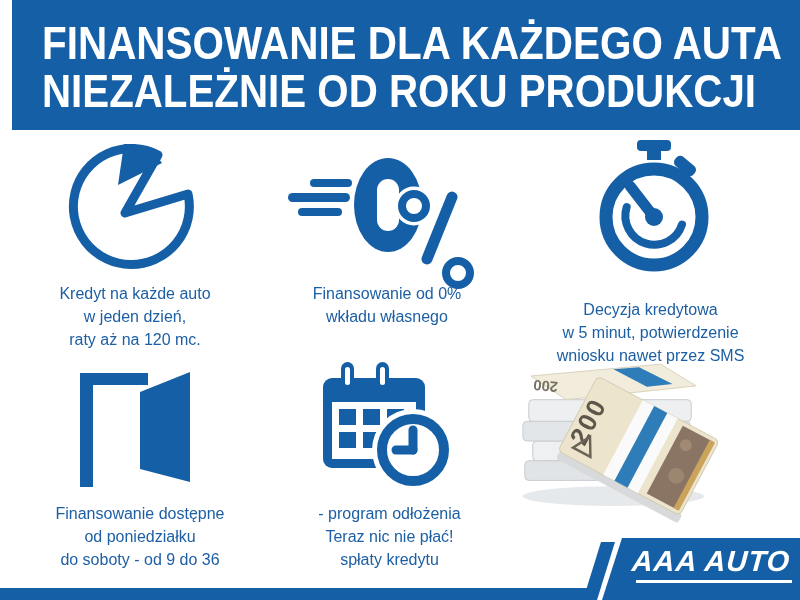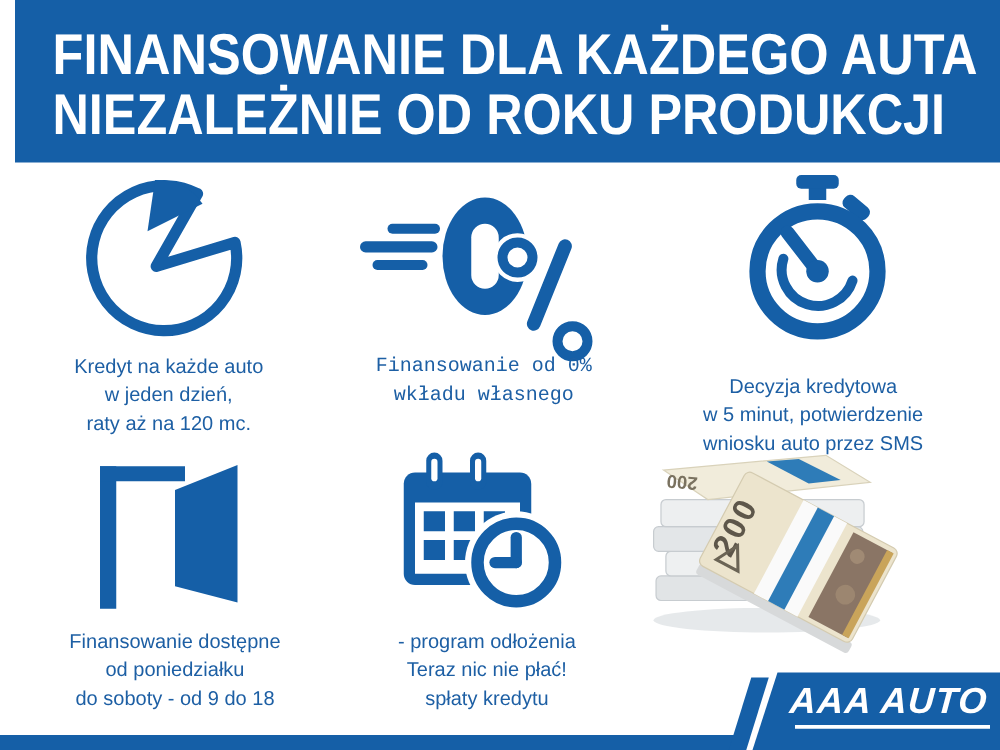--- a/index.html
+++ b/index.html
@@ -60,28 +60,28 @@
     <path d="M41.7,67 A29,29 0 1 0 97,84.5" fill="none" stroke="#155fa7" stroke-width="8" stroke-linecap="round"></path>
     <line x1="69" y1="77" x2="45" y2="46" stroke="#155fa7" stroke-width="11" stroke-linecap="round"></line>
     <circle cx="69" cy="77" r="9" fill="#155fa7"></circle>
   </svg>
 
   <div class="ftext" style="left:15px;top:282px;width:240px;">
     <span>Kredyt na każde auto</span>
     <span>w jeden dzień,</span>
     <span>raty aż na 120 mc.</span>
   </div>
-  <div class="ftext" style="left:272px;top:282px;width:230px;font-family:Liberation Mono, monospace;">
+  <div class="ftext" style="left:272px;top:282px;width:230px;">
     <span>Finansowanie od 0%</span>
     <span>wkładu własnego</span>
   </div>
   <div class="ftext" style="left:523px;top:298px;width:255px;">
     <span>Decyzja kredytowa</span>
     <span>w 5 minut, potwierdzenie</span>
-    <span>wniosku auto przez SMS</span>
+    <span>wniosku nawet przez SMS</span>
   </div>
 
   <svg class="icon" style="left:75px;top:370px;" width="120" height="120" viewBox="0 0 120 120">
     <rect x="5" y="3" width="13" height="114" fill="#155fa7"></rect>
     <rect x="5" y="3" width="68" height="12" fill="#155fa7"></rect>
     <polygon points="65,22 115,2 115,112 65,99" fill="#155fa7"></polygon>
   </svg>
 
   <svg class="icon" style="left:318px;top:360px;" width="136" height="132" viewBox="0 0 136 132">
     <rect x="5" y="18" width="102" height="90" rx="9" fill="#155fa7"></rect>
@@ -124,21 +124,21 @@
       <rect x="52" y="0" width="40" height="86" fill="#fafafa"></rect>
       <rect x="65" y="0" width="15" height="86" fill="#2e7cb8"></rect>
       <text x="22" y="70" font-size="26" font-weight="bold" fill="#5d564a" letter-spacing="2" transform="rotate(-90 22 70)">200</text>
       <path d="M12,76 L32,76 L22,58 Z" fill="none" stroke="#6b6455" stroke-width="2.5"></path>
     </g>
   </svg>
 
   <div class="ftext" style="left:15px;top:502px;width:250px;">
     <span>Finansowanie dostępne</span>
     <span>od poniedziałku</span>
-    <span>do soboty - od 9 do 18</span>
+    <span>do soboty - od 9 do 36</span>
   </div>
   <div class="ftext" style="left:272px;top:502px;width:235px;">
     <span>- program odłożenia</span>
     <span>Teraz nic nie płać!</span>
     <span>spłaty kredytu</span>
   </div>
 
   <svg class="logo-svg" width="800" height="70" viewBox="0 0 800 70">
     <rect x="0" y="58" width="593" height="12" fill="#155fa7"></rect>
     <polygon points="601,12 615,12 597,70 583,70" fill="#155fa7"></polygon>

